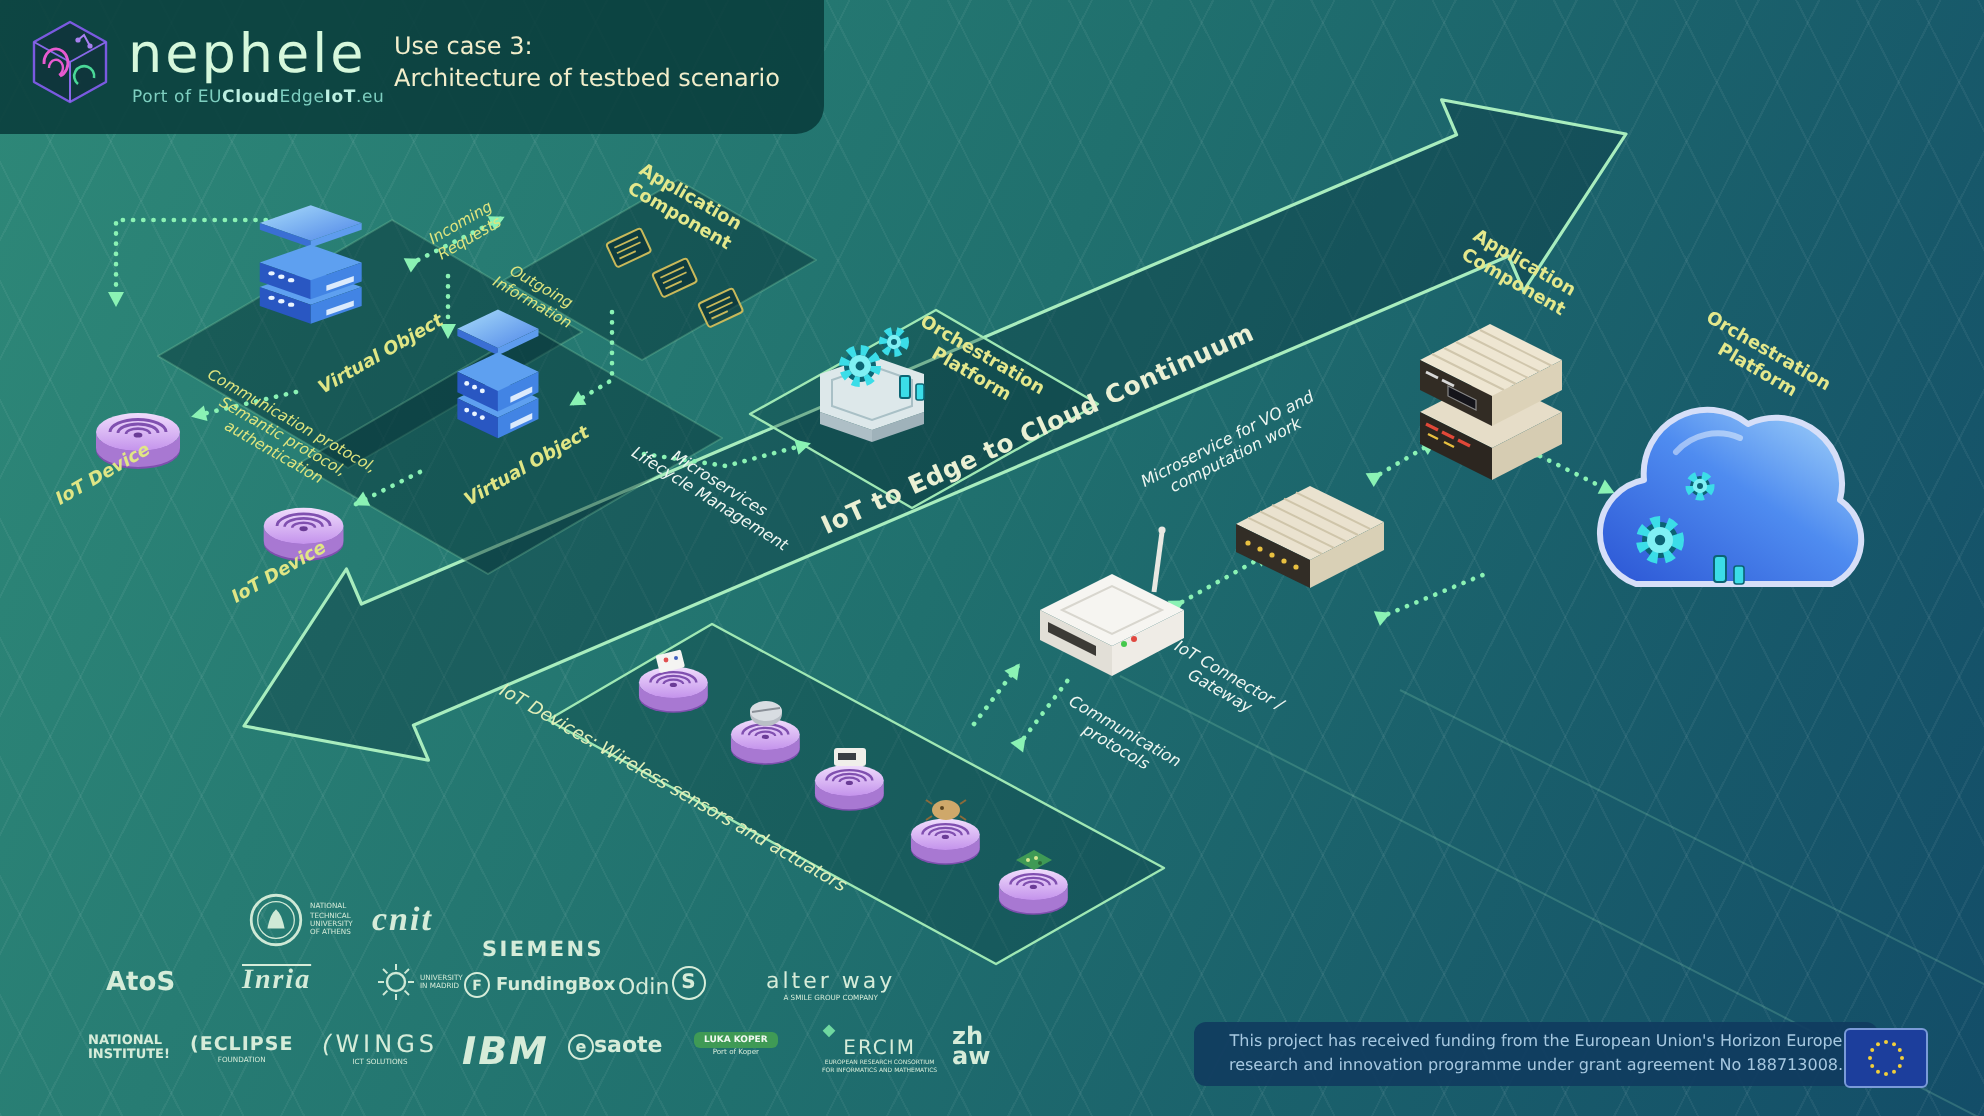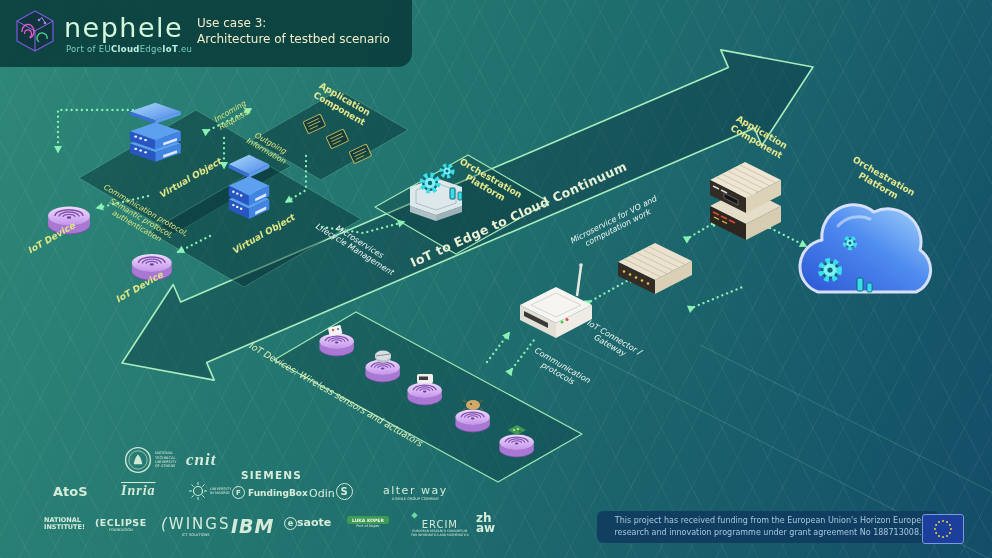--- a/index.html
+++ b/index.html
@@ -400,21 +400,21 @@
 
   <div class="pl" style="left:44px;top:517px;font-weight:700;font-size:6.5px;line-height:1.1">
       <div>NATIONAL</div>
       <div>INSTITUTE!</div>
     </div>
   <div class="pl" style="left:95px;top:517px">
     <div style="font-weight:700;font-size:9.5px;letter-spacing:.5px">(<span>ECLIPSE</span></div>
     <div class="tiny" style="text-align:center">FOUNDATION</div>
   </div>
   <div class="pl" style="left:161px;top:515px">
-    <div style="font-size:15px;letter-spacing:2px"><span style="font-style:italic">(</span><span>WINGS</span></div>
+    <div style="font-size:12px;letter-spacing:2px"><span style="font-style:italic">(</span><span>WINGS</span></div>
     <div class="tiny" style="text-align:center">ICT SOLUTIONS</div>
   </div>
   <div class="pl" style="left:231px;top:515px;font-weight:700;font-size:19px;letter-spacing:1px;font-style:italic">IBM</div>
   <div class="pl" style="left:284px;top:516px;font-weight:700;font-size:11px"><span class="circ" style="width:11px;height:11px;font-size:8px">e</span><span>saote</span></div>
   <div class="pl" style="left:347px;top:516px;text-align:center">
     <div style="background:#3f9a55;color:#f0f8f0;font-size:4.5px;font-weight:700;padding:1.5px 5px;border-radius:3px">LUKA KOPER</div>
     <div class="tiny">Port of Koper</div>
   </div>
   <div class="pl" style="left:411px;top:512px;text-align:center">
     <svg width="7" height="7" viewBox="0 0 7 7">

